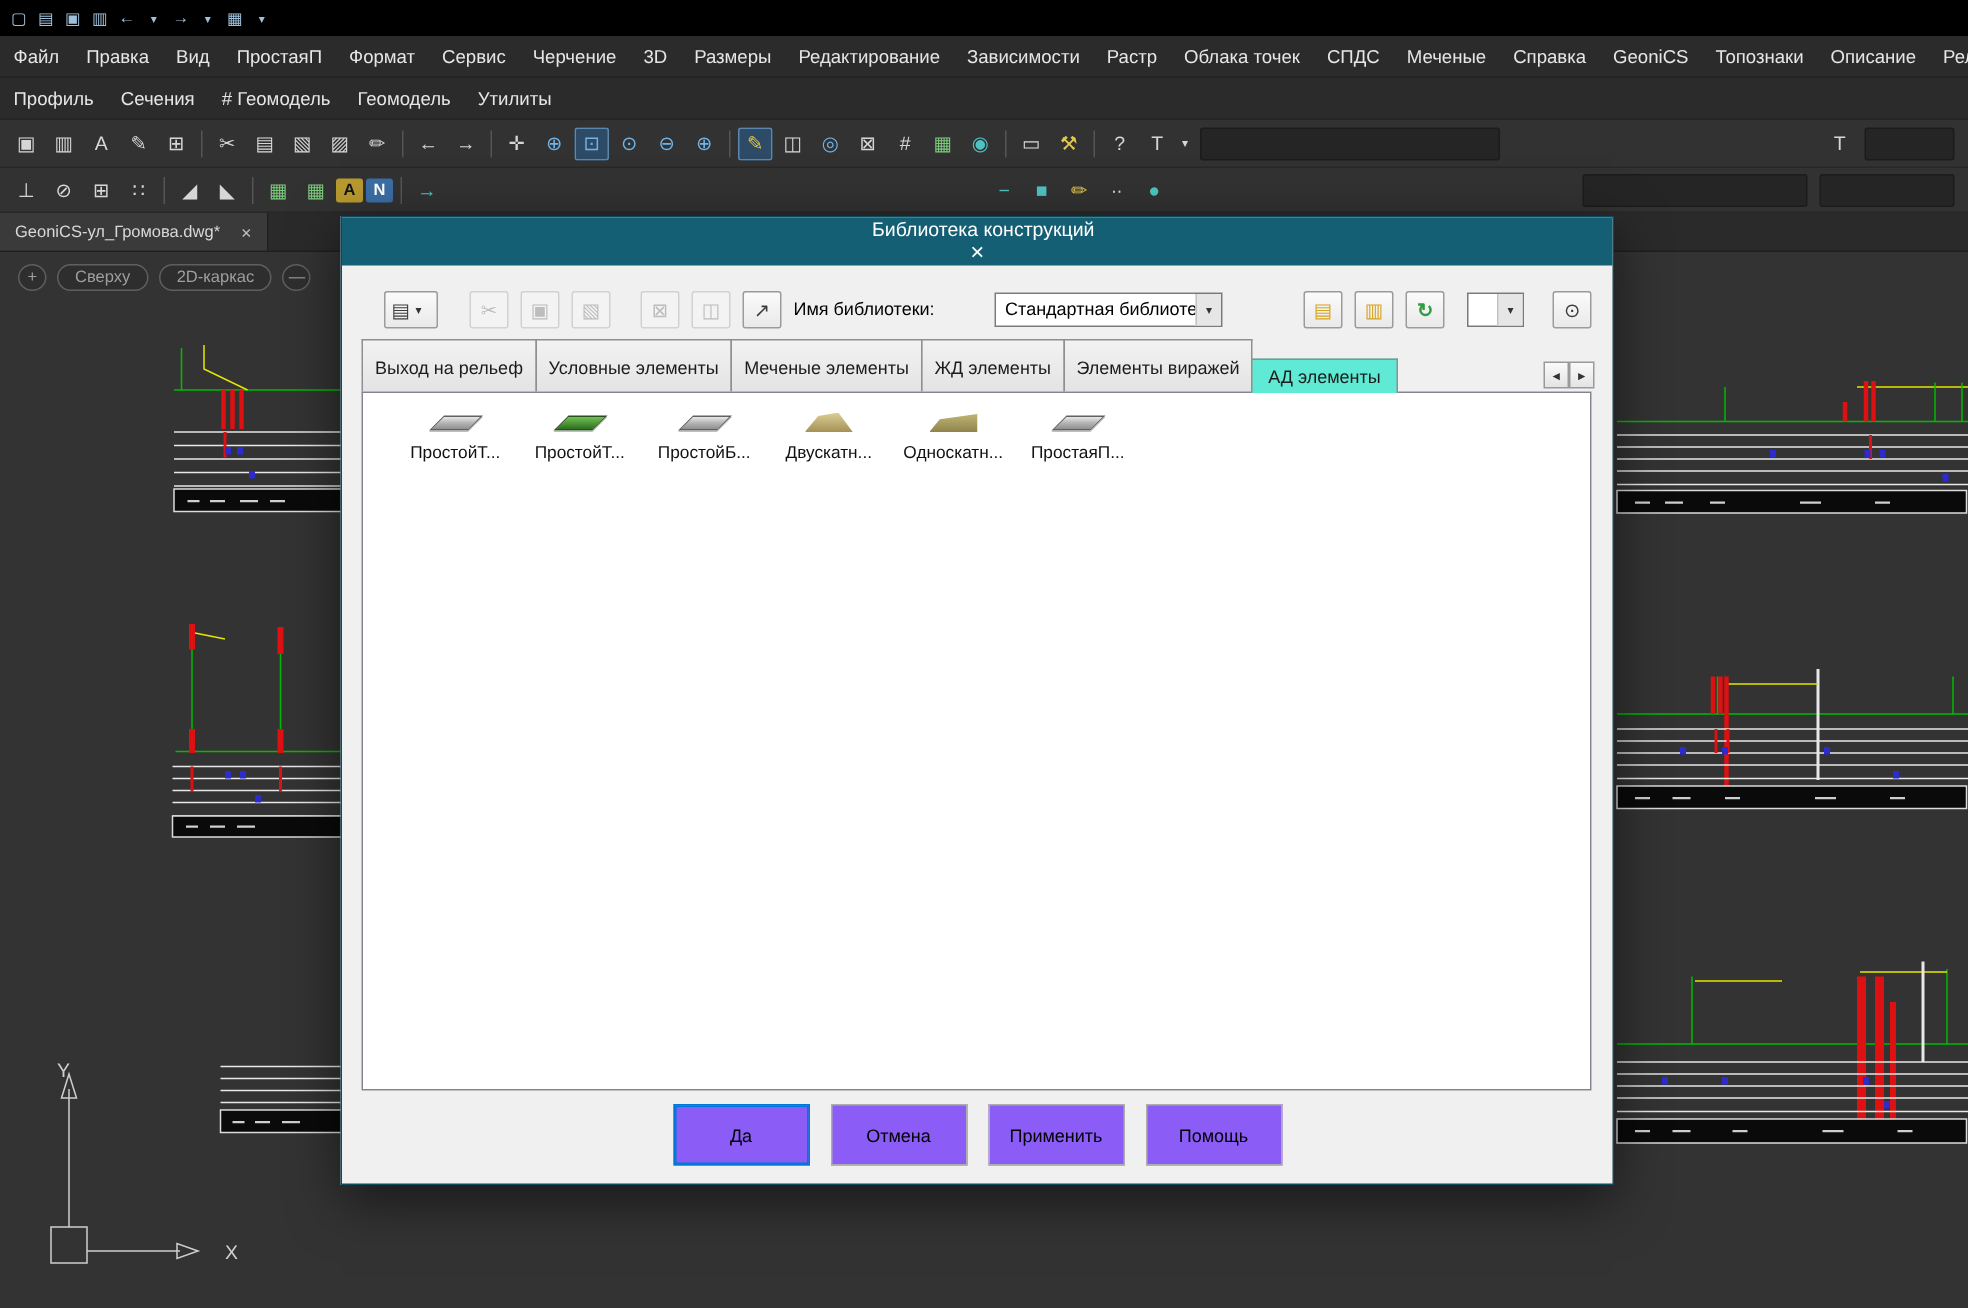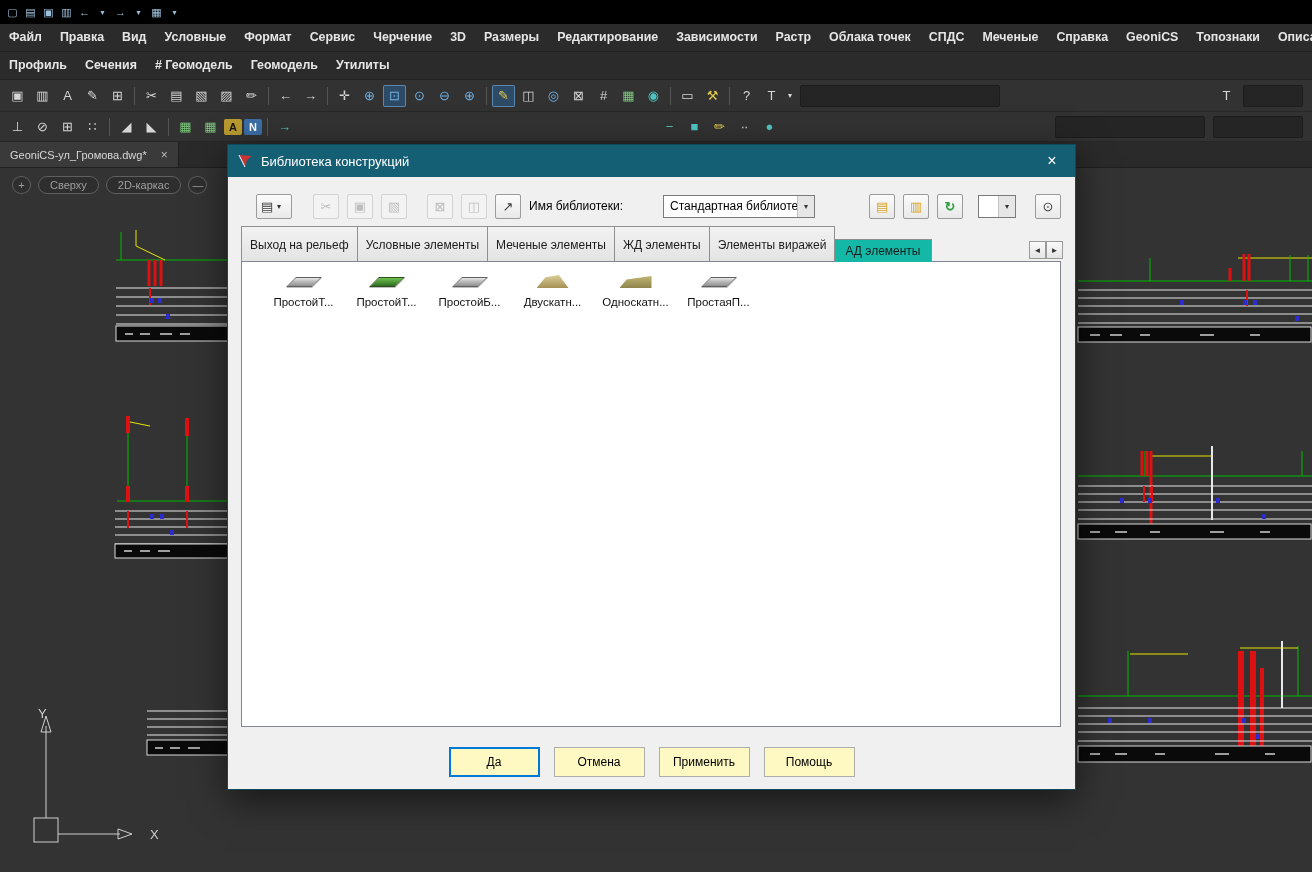--- a/index.html
+++ b/index.html
@@ -4,21 +4,21 @@
 <style>
   *{margin:0;padding:0;box-sizing:border-box;}
   html,body{width:1312px;height:872px;overflow:hidden;}
   body{font-family:"Liberation Sans",sans-serif;background:#333333;position:relative;color:#e8e8e8;}
 
   
   .titlebar{height:24px;background:#000;display:flex;align-items:center;position:relative;}
   .qat{display:flex;align-items:center;gap:1px;padding-left:4px;}
   .tb-ic{width:17px;height:18px;display:inline-flex;align-items:center;justify-content:center;color:#9fc0da;font-size:11px;}
   .win-title{position:absolute;left:430px;width:880px;text-align:center;font-size:12.5px;color:#f2f2f2;white-space:nowrap;}
-  .menubar{height:28px;background:#2b2b2b;display:flex;align-items:flex-end;border-bottom:1px solid #232323;font-weight:bold;}
+  .menubar{height:28px;background:#2b2b2b;display:flex;align-items:flex-start;border-bottom:1px solid #232323;}
   .menu-item{padding:0 9px;font-size:12.4px;color:#e6e6e6;line-height:28px;white-space:nowrap;}
   .toolbar{display:flex;align-items:center;background:#323232;border-bottom:1px solid #272727;padding:0 5px;}
   .t1{height:32px;}.t2{height:30px;}
   .icstrip{display:flex;align-items:center;}
   .ic{min-width:23px;height:22px;display:inline-flex;align-items:center;justify-content:center;color:#d6d6d6;font-size:13px;border-radius:2px;margin:0 1px;}
   .ic.sel{background:#2d4a66;box-shadow:inset 0 0 0 1px #5b87ad;}
   .ic.sep{min-width:1px;width:1px;height:18px;background:#555;margin:0 4px;border-radius:0;}
   .c-blue{color:#6fb3e8;}.c-yellow{color:#e2c84b;}.c-green{color:#7cc87c;}.c-teal{color:#4fc3c3;}
   .badge-yellow{background:#b99a2f;color:#141414;font-weight:bold;font-size:11px;min-width:18px;height:16px;}
   .badge-blue{background:#3b6ea5;color:#fff;font-weight:bold;font-size:11px;min-width:18px;height:16px;}
@@ -36,55 +36,55 @@
   
   .canvas{position:relative;height:704px;background:#333333;overflow:hidden;}
   .vctls{position:absolute;left:12px;top:8px;display:flex;gap:7px;z-index:3;}
   .vctl{height:18px;padding:0 11px;border-radius:9px;border:1px solid #5f5f5f;background:rgba(46,46,46,.9);color:#9f9f9f;font-size:11px;display:flex;align-items:center;white-space:nowrap;}
   .vctl.round{width:19px;padding:0;justify-content:center;border-radius:50%;}
   svg.cad{position:absolute;left:0;top:0;}
   svg.cad text{font-family:"Liberation Sans",sans-serif;font-size:13px;fill:#cfcfcf;}
 
   
   .dialog{position:absolute;left:227px;top:144px;width:849px;height:646px;background:#f0f0f0;border:1px solid #0e4a5e;box-shadow:0 10px 34px rgba(0,0,0,.55);z-index:20;color:#000;font-size:12px;}
-  .dlg-titlebar{height:32px;background:#155f75;display:flex;align-items:center;padding:0 9px;}
+  .dlg-titlebar{height:32px;background:#155f75;display:flex;align-items:center;padding:0 9px;flex-direction:column;}
   .dlg-title{flex:1;margin-left:8px;font-size:13px;color:#fff;}
   .dlg-close{width:28px;text-align:center;font-size:16px;color:#fff;}
   .dlg-toolbar{position:absolute;left:0;right:0;top:46px;height:30px;display:flex;align-items:center;padding-left:28px;}
   .dstrip{display:flex;align-items:center;}
   .dbtn{width:26px;height:25px;border:1px solid #9b9b9b;border-radius:2px;background:linear-gradient(#fbfbfb,#e9e9e9);display:flex;align-items:center;justify-content:center;font-size:13px;color:#3c3c3c;margin-right:8px;}
   .dbtn.dis{color:#bdbdbd;border-color:#d2d2d2;background:#f3f3f3;}
   .dbtn.dgap{width:12px;min-width:12px;border:none;background:none;margin-right:0;}
   .dbtn.folder{color:#d9a420;}
   .dbtn.refresh{color:#2e9e3e;font-weight:bold;}
   .dbtn.lib-menu{width:36px;margin-right:21px;justify-content:space-between;padding:0 4px;}
   .dbtn .mini-arrow{color:#333;}
   .dlg-label{margin-right:40px;white-space:nowrap;}
   .combo{width:152px;height:23px;border:1px solid #7a7a7a;background:#fff;display:flex;align-items:center;margin-right:54px;}
   .combo .val{flex:1;padding:0 6px;white-space:nowrap;overflow:hidden;}
   .combo .arr{width:17px;height:100%;background:#e6e6e6;border-left:1px solid #c3c3c3;display:flex;align-items:center;justify-content:center;font-size:8px;color:#333;}
   .combo.mini{width:38px;margin:0 19px 0 7px;}
   .dlg-tabs{position:absolute;left:13px;top:94px;right:70px;height:23px;display:flex;align-items:flex-end;}
   .tab{height:36px;padding:0 8px;display:flex;align-items:center;background:linear-gradient(#f2f2f2,#e3e3e3);border:1px solid #8f8f8f;border-bottom:none;margin-right:-1px;font-size:12px;color:#1c1c1c;white-space:nowrap;}
-  .tab.active{height:23px;background:#14b8a6;z-index:2;padding:0 10px;}
+  .tab.active{height:23px;background:#5eead4;z-index:2;padding:0 10px;}
   .tab-scroll{position:absolute;right:12px;top:96px;display:flex;}
   .tsbtn{width:17px;height:18px;border:1px solid #9a9a9a;background:linear-gradient(#fafafa,#e4e4e4);display:flex;align-items:center;justify-content:center;font-size:8px;color:#333;}
   .lib-list{position:absolute;left:13px;top:116px;right:14px;bottom:62px;background:#fff;border:1px solid #808590;}
   .items{display:flex;align-items:flex-start;padding:12px 0 0 20px;}
   .lib-item{width:83px;display:flex;flex-direction:column;align-items:center;}
   .tile{width:40px;height:16px;position:relative;margin-bottom:6px;}
   .face{position:absolute;left:7px;top:3px;width:26px;height:10px;transform:skewX(-45deg);background:linear-gradient(180deg,#e8e8e8,#b9b9b9 45%,#8f8f8f);border:1px solid #606060;box-shadow:1px 1px 0 rgba(0,0,0,.25);}
   .slab-green .face{background:linear-gradient(180deg,#6ec24f,#2f6e22);border-color:#2b4d20;}
   .wedge-tan .face{transform:none;border:none;width:32px;left:4px;height:13px;top:1px;clip-path:polygon(0 100%,100% 100%,70% 0,28% 18%);background:linear-gradient(180deg,#dbcf97,#a59156);}
   .wedge-olive .face{transform:none;border:none;width:32px;left:4px;height:13px;top:1px;clip-path:polygon(0 100%,100% 100%,100% 8%,22% 35%);background:linear-gradient(180deg,#c3b878,#8f854c);}
   .lib-label{font-size:11.5px;color:#111;white-space:nowrap;}
   .tooltip{position:absolute;left:401px;top:186px;width:270px;background:#fdfdfd;border:1px solid #9e9e9e;box-shadow:2px 3px 5px rgba(0,0,0,.35);padding:3px 6px 5px;z-index:6;}
   .tip-line{font-size:11.5px;color:#575757;line-height:15px;white-space:nowrap;}
   .dlg-buttons{position:absolute;bottom:12px;left:0;right:0;display:flex;justify-content:center;gap:14px;}
-  .btn{width:91px;height:30px;background:#fef9c3;border:1px solid #adadad;font-family:inherit;font-size:12px;color:#000;display:flex;align-items:center;justify-content:center;}
+  .btn{width:91px;height:41px;background:#8b5cf6;border:1px solid #adadad;font-family:inherit;font-size:12px;color:#000;display:flex;align-items:center;justify-content:center;}
   .btn.default{border-color:#0078d7;box-shadow:inset 0 0 0 1px #0078d7;}
 </style>
 </head>
 <body>
 
 <div class="titlebar">
   <div class="qat">
       <span class="tb-ic">▢</span>
       <span class="tb-ic">▤</span>
       <span class="tb-ic">▣</span>
@@ -96,21 +96,21 @@
       <span class="tb-ic">▦</span>
       <span class="tb-ic mini-arrow">▾</span>
     </div>
 </div>
 
 <div class="menubar">
   <div class="icstrip">
       <span class="menu-item">Файл</span>
       <span class="menu-item">Правка</span>
       <span class="menu-item">Вид</span>
-      <span class="menu-item">Условные</span>
+      <span class="menu-item">ПростаяП</span>
       <span class="menu-item">Формат</span>
       <span class="menu-item">Сервис</span>
       <span class="menu-item">Черчение</span>
       <span class="menu-item">3D</span>
       <span class="menu-item">Размеры</span>
       <span class="menu-item">Редактирование</span>
       <span class="menu-item">Зависимости</span>
       <span class="menu-item">Растр</span>
       <span class="menu-item">Облака точек</span>
       <span class="menu-item">СПДС</span>

